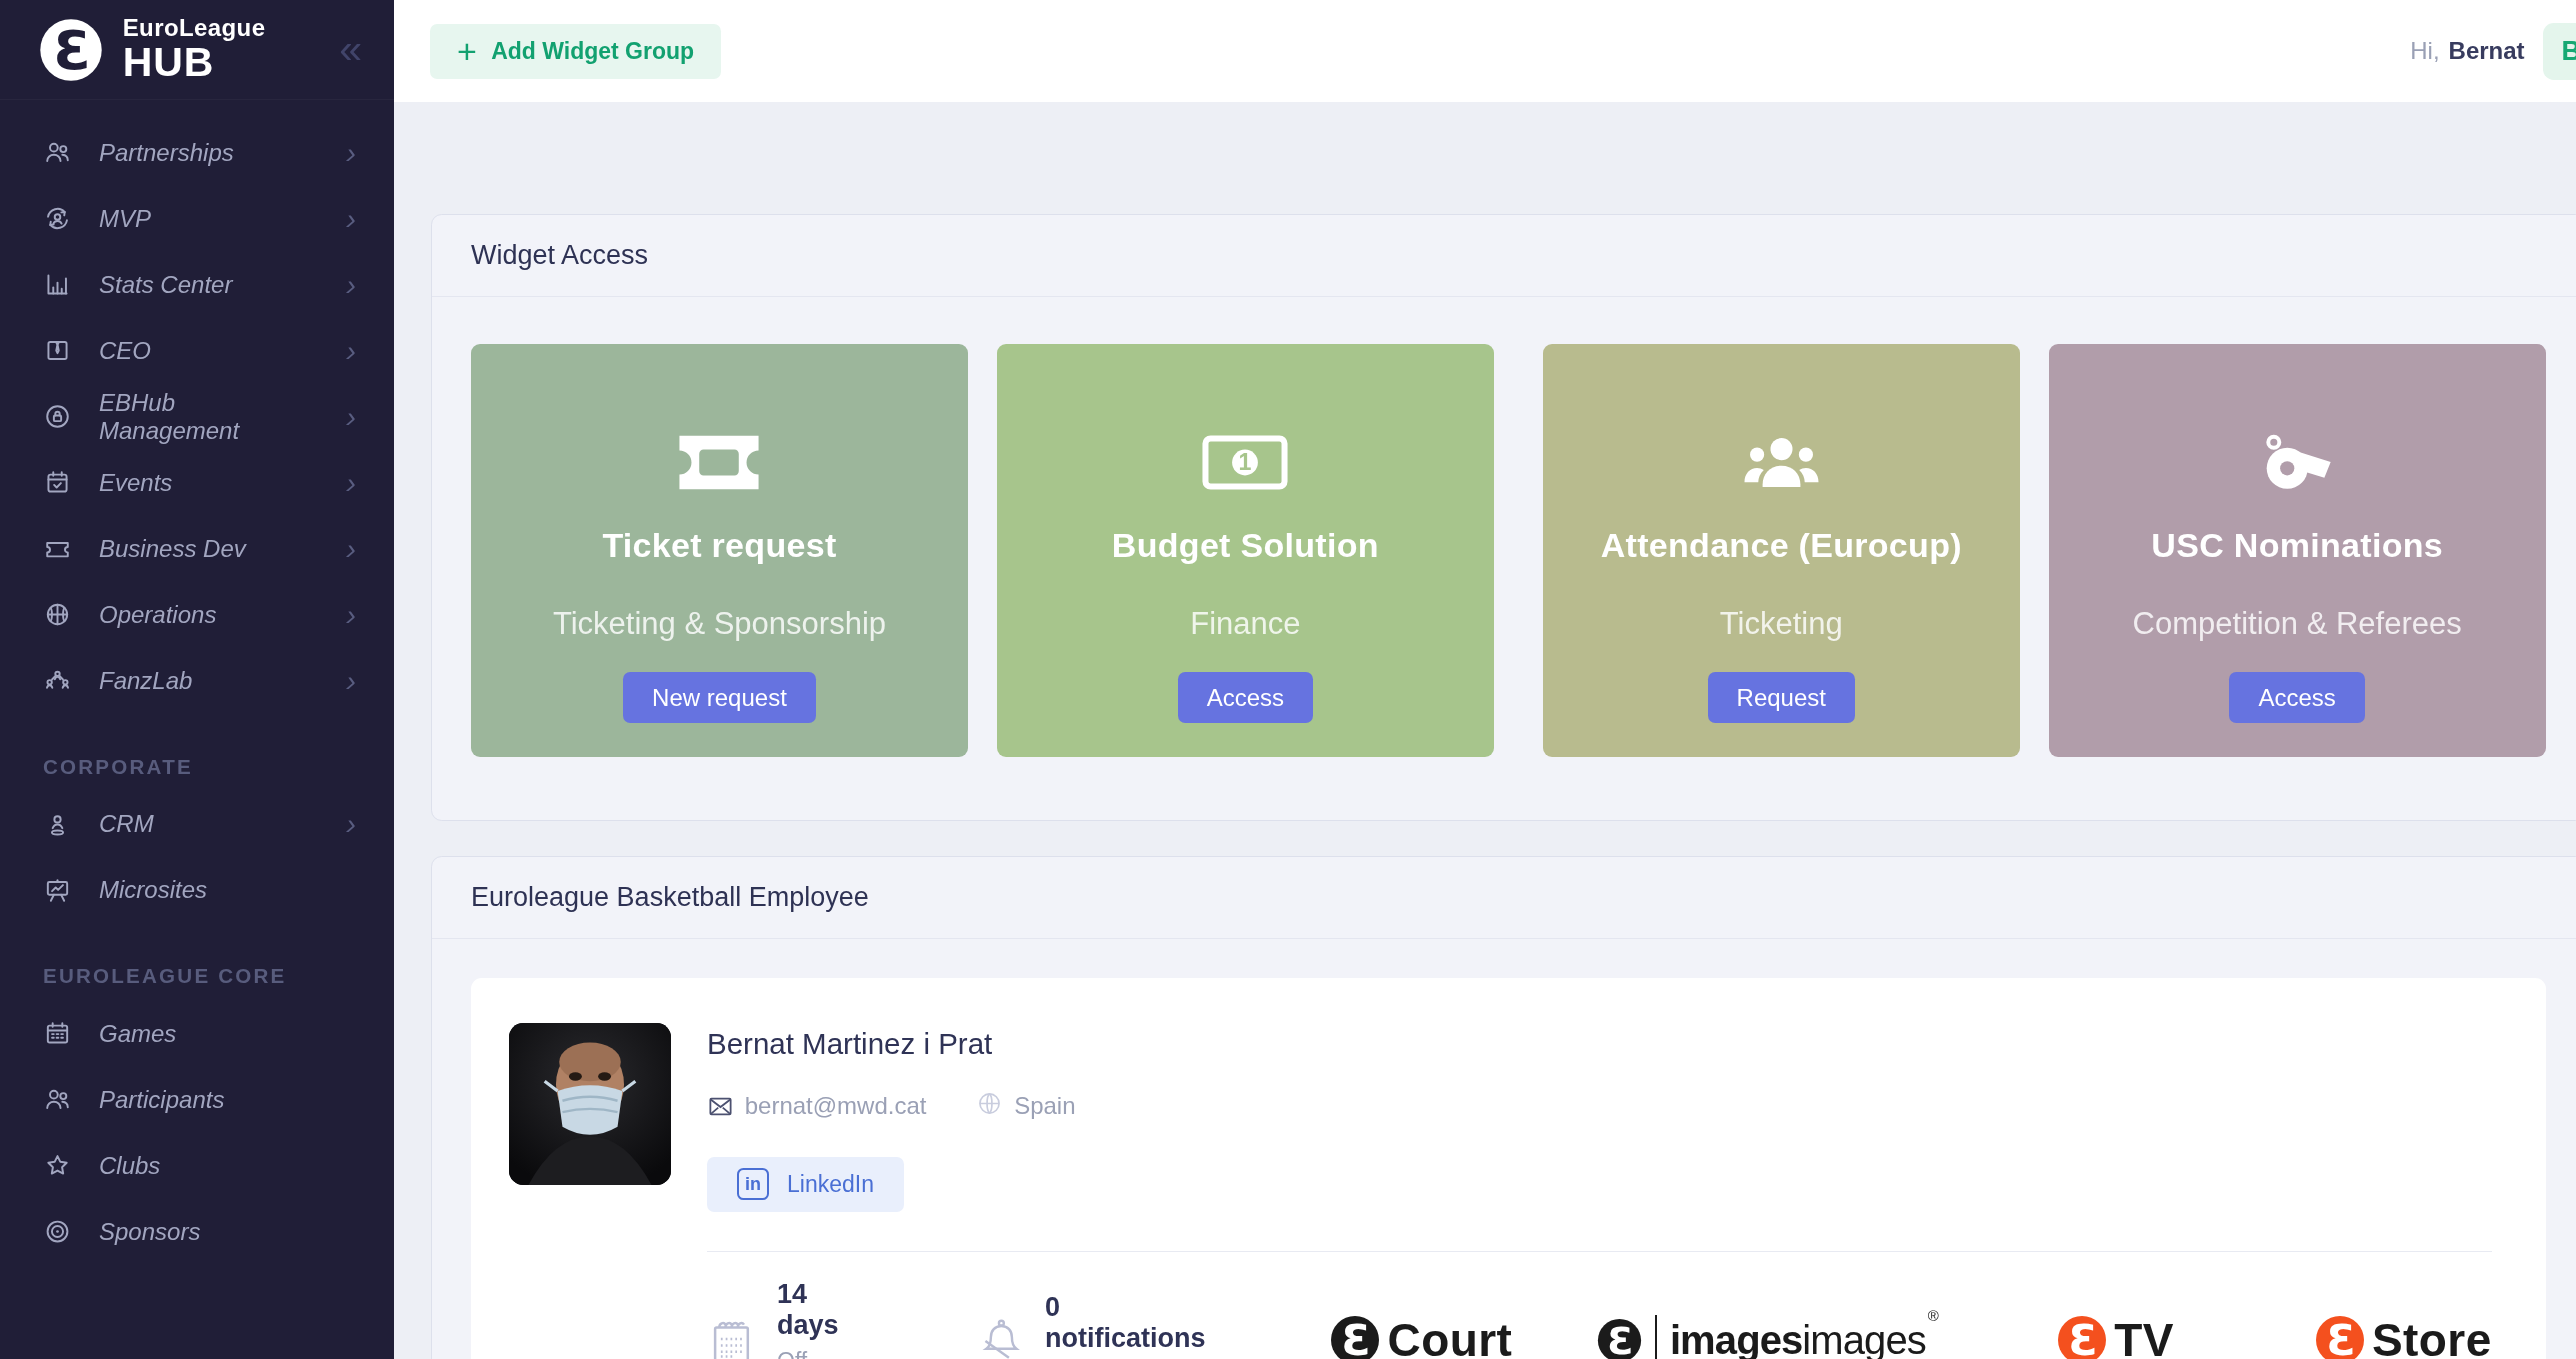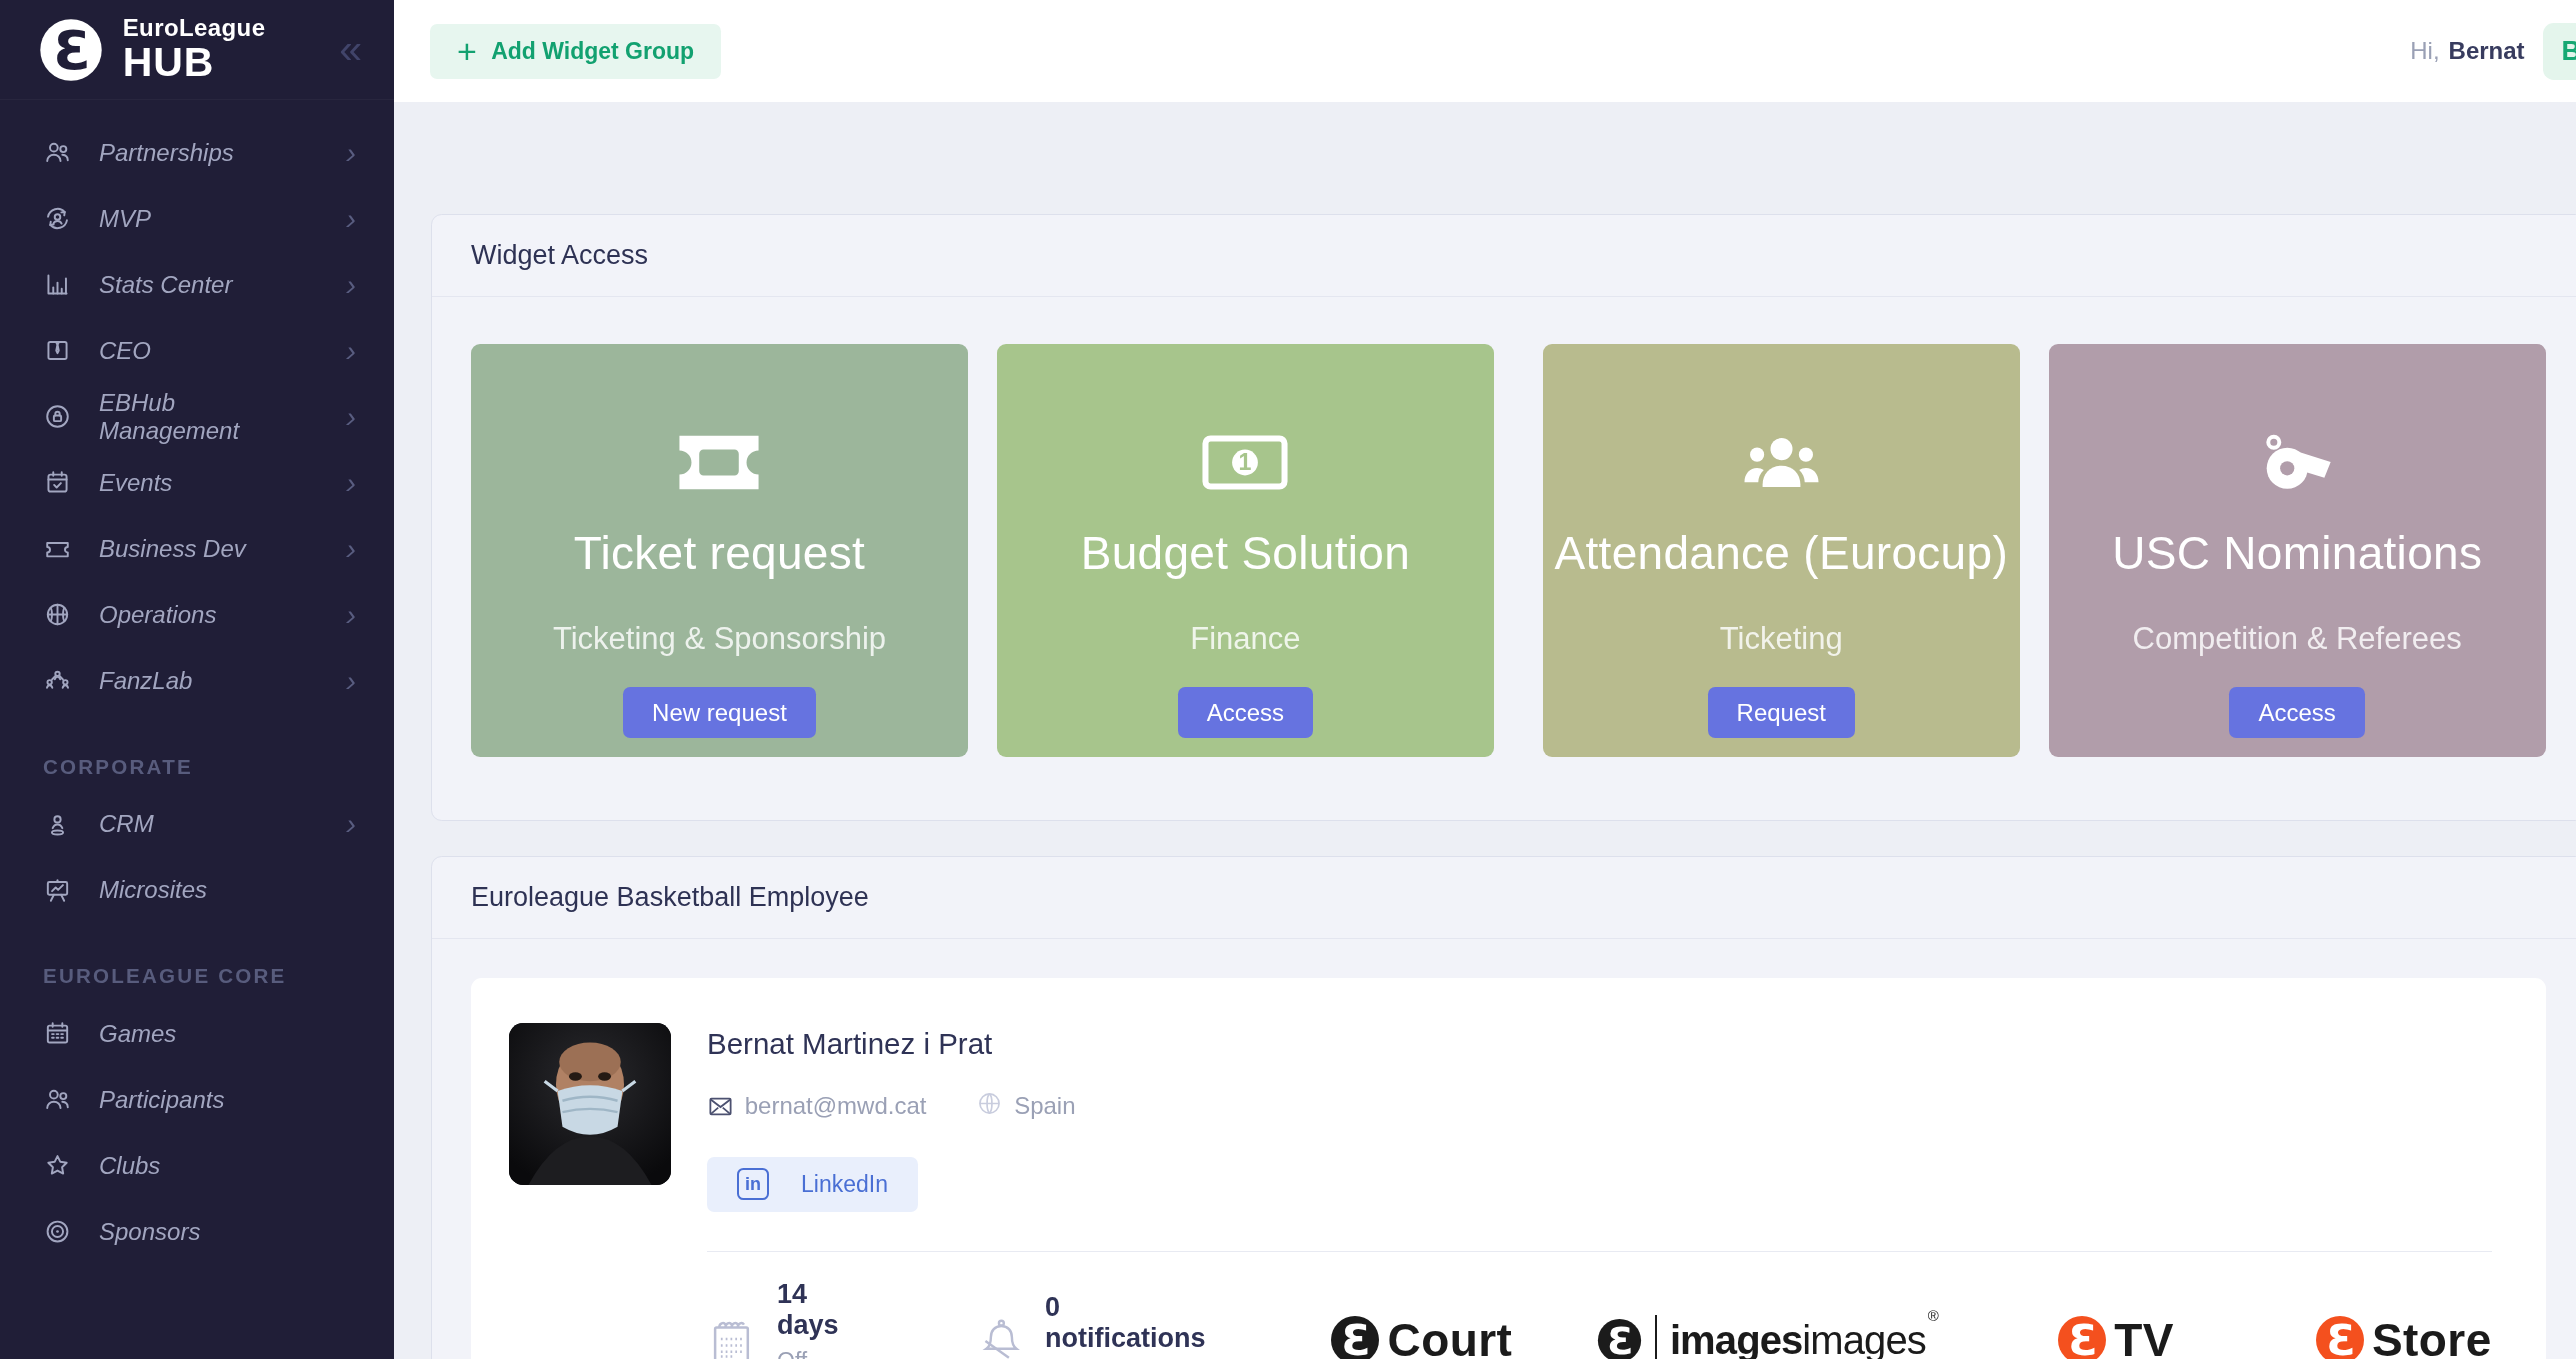--- a/index.html
+++ b/index.html
@@ -41,35 +41,35 @@
 
   .content{flex:1;padding:112px 37px 0;overflow:hidden;}
   .panel{background:#f2f3f9;border:0.9px solid #dde0ec;border-radius:10.7px;}
   .panel-head{height:82px;display:flex;align-items:center;padding:0 39px;font-size:27px;font-weight:500;color:#2e3254;border-bottom:0.9px solid #e4e6f0;}
 
   
   .cards{display:grid;grid-template-columns:repeat(4,1fr);gap:29px;padding:47px 39px 63px;}
   .wcard{height:413px;border-radius:9px;color:#fff;display:flex;flex-direction:column;align-items:center;text-align:center;padding-top:86px;}
   .wcard.c1{background:var(--c1);} .wcard.c2{background:var(--c2);} .wcard.c3{background:var(--c3);margin-left:20px;} .wcard.c4{background:var(--c4);}
   .wicon{height:64px;display:flex;align-items:center;}
-  .wtitle{margin-top:32px;font-size:46px;font-weight:400;letter-spacing:0.3px;}
+  .wtitle{margin-top:32px;font-size:34px;font-weight:700;letter-spacing:0.3px;}
   .wsub{margin-top:41px;font-size:31px;color:rgba(255,255,255,.82);}
   .wbtn{margin-top:30px;background:var(--btn);color:#fff;border:none;height:51px;padding:0 29px;border-radius:7.2px;font-size:24px;font-family:inherit;cursor:pointer;}
 
   
   .panel.emp{margin-top:35px;}
   .emp-body{padding:39px 39px 54px;}
   .emp-card{background:#fff;border-radius:10.7px;padding:45px 54px 63px 38px;min-height:501px;}
   .profile{display:flex;gap:36px;}
   .photo{width:162px;height:162px;border-radius:14.3px;overflow:hidden;flex:none;}
   .pname{font-size:29.5px;font-weight:500;color:var(--ink);margin-top:3.6px;}
   .contact{display:flex;align-items:center;margin-top:29px;font-size:24px;color:var(--muted);}
   .contact .sp{margin-left:10.7px;}
   .contact .globe-wrap{margin-left:50px;}
-  .li-btn{margin-top:34px;display:inline-flex;align-items:center;gap:32px;background:#e9effc;border:none;height:55px;padding:0 30px;border-radius:7.2px;color:var(--li);font-size:23px;font-weight:500;font-family:inherit;cursor:pointer;}
+  .li-btn{margin-top:34px;display:inline-flex;align-items:center;gap:18px;background:#e9effc;border:none;height:55px;padding:0 30px;border-radius:7.2px;color:var(--li);font-size:23px;font-weight:500;font-family:inherit;cursor:pointer;}
   .li-badge{width:32px;height:32px;border:2.2px solid var(--li);border-radius:6.3px;display:flex;align-items:center;justify-content:center;font-size:18px;font-weight:700;}
   .emp-divider{border:none;border-top:0.9px solid #e8eaf2;margin:39px 0 0 198px;}
   .stats-row{display:flex;align-items:center;margin:27px 0 0 198px;}
   .stat{display:flex;align-items:center;gap:23px;}
   .stat svg{flex:none;}
   .stat-val{font-size:27px;font-weight:700;color:var(--ink);}
   .stat-lbl{font-size:23px;color:var(--muted);margin-top:7.2px;}
   .stat2{margin-left:107px;}
   .logo-item{display:flex;align-items:center;}
   .lg-court{margin-left:125px;}

